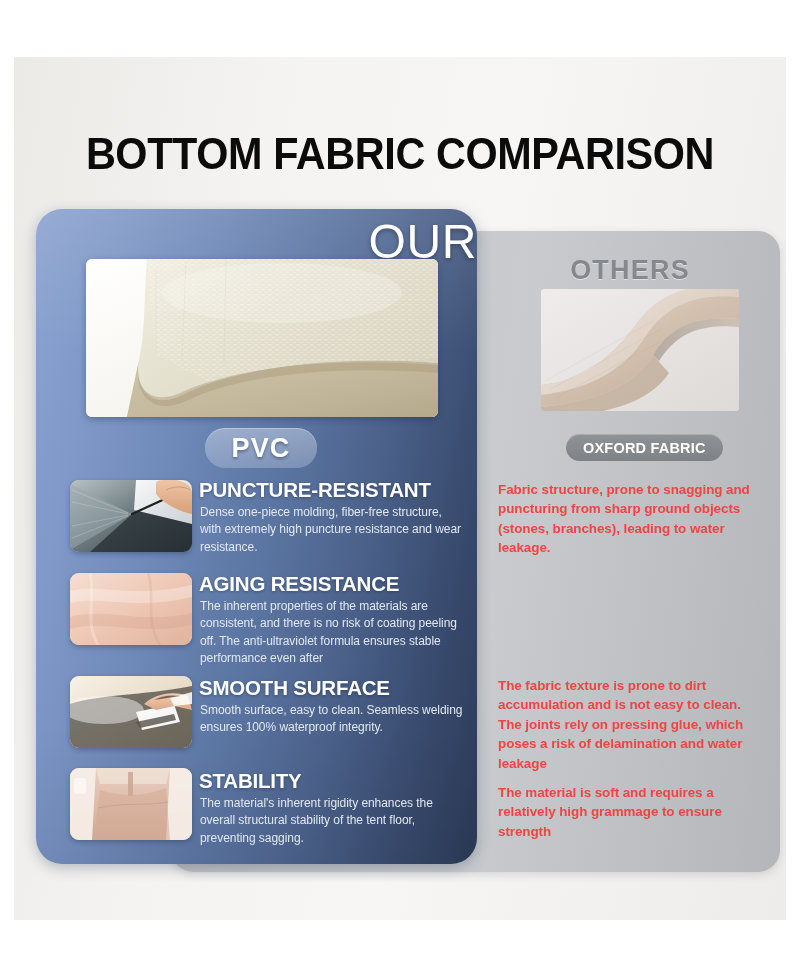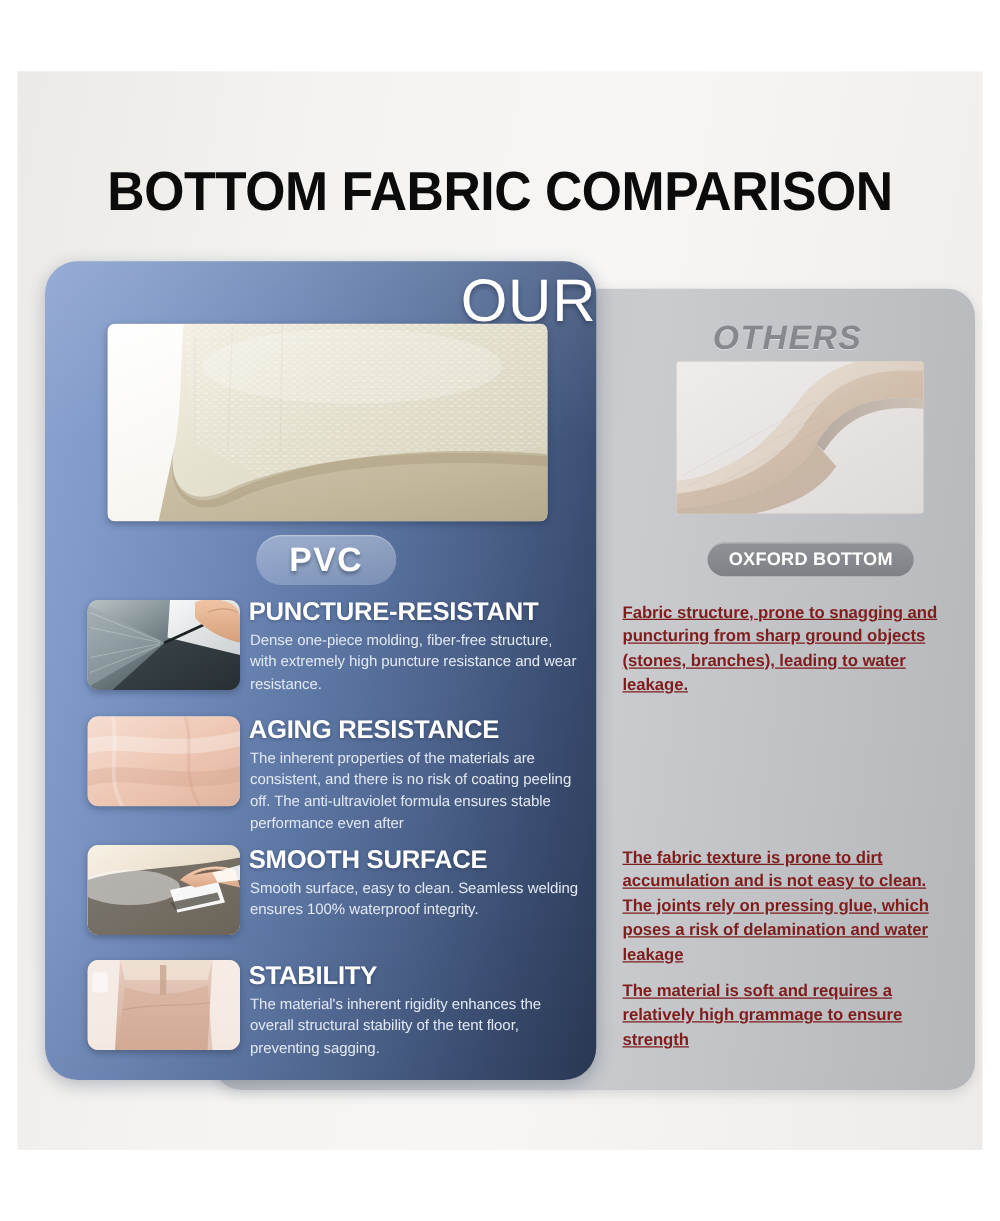--- a/index.html
+++ b/index.html
@@ -64,21 +64,20 @@
     position: absolute;
     left: 480px;
     top: 255px;
     width: 300px;
     text-align: center;
     font-size: 27px;
     font-weight: 700;
     letter-spacing: 1.2px;
     color: #85888d;
     text-shadow: 0 1px 0 rgba(255,255,255,0.45);
-    font-style: italic;
   }
 
   .others-hero {
     position: absolute;
     left: 541px;
     top: 289px;
     width: 198px;
     height: 122px;
     border-radius: 3px;
     overflow: hidden;
@@ -103,23 +102,22 @@
     box-shadow: inset 0 1px 0 rgba(255,255,255,0.25);
   }
 
   .others-para {
     position: absolute;
     left: 498px;
     width: 266px;
     font-size: 13.4px;
     line-height: 19.4px;
     font-weight: 700;
-    color: #7f1d1d;
+    color: #ef4444;
     letter-spacing: -0.05px;
-    text-decoration: underline;
   }
   .op1 { top: 480px; }
   .op2 { top: 578px; }
   .op3 { top: 676px; }
   .op4 { top: 783px; }
 
   
   .panel-our {
     position: absolute;
     left: 36px;
@@ -272,21 +270,21 @@
       <path d="M0 118 C 60 112, 96 94, 112 66 L128 84 C 108 114, 66 126, 0 130 Z" fill="#bda892" opacity="0.75"></path>
       <g opacity="0.12" stroke="#6f5d4c" stroke-width="0.5">
         <path d="M10 100 L120 40"></path>
           <path d="M16 108 L128 48"></path>
           <path d="M4 92 L112 32"></path>
       </g>
     </svg>
   </div>
 
   <div class="badge-oxford">
-    <span>OXFORD BOTTOM</span>
+    <span>OXFORD FABRIC</span>
   </div>
 
   <div class="others-para op1">Fabric structure, prone to snagging and puncturing from sharp ground objects (stones, branches), leading to water leakage.</div>
   <div class="others-para op3">The fabric texture is prone to dirt accumulation and is not easy to clean. The joints rely on pressing glue, which poses a risk of delamination and water leakage</div>
   <div class="others-para op4">The material is soft and requires a relatively high grammage to ensure strength</div>
 
   <div class="panel-our"></div>
 
   <div class="our-head">OUR</div>
 

